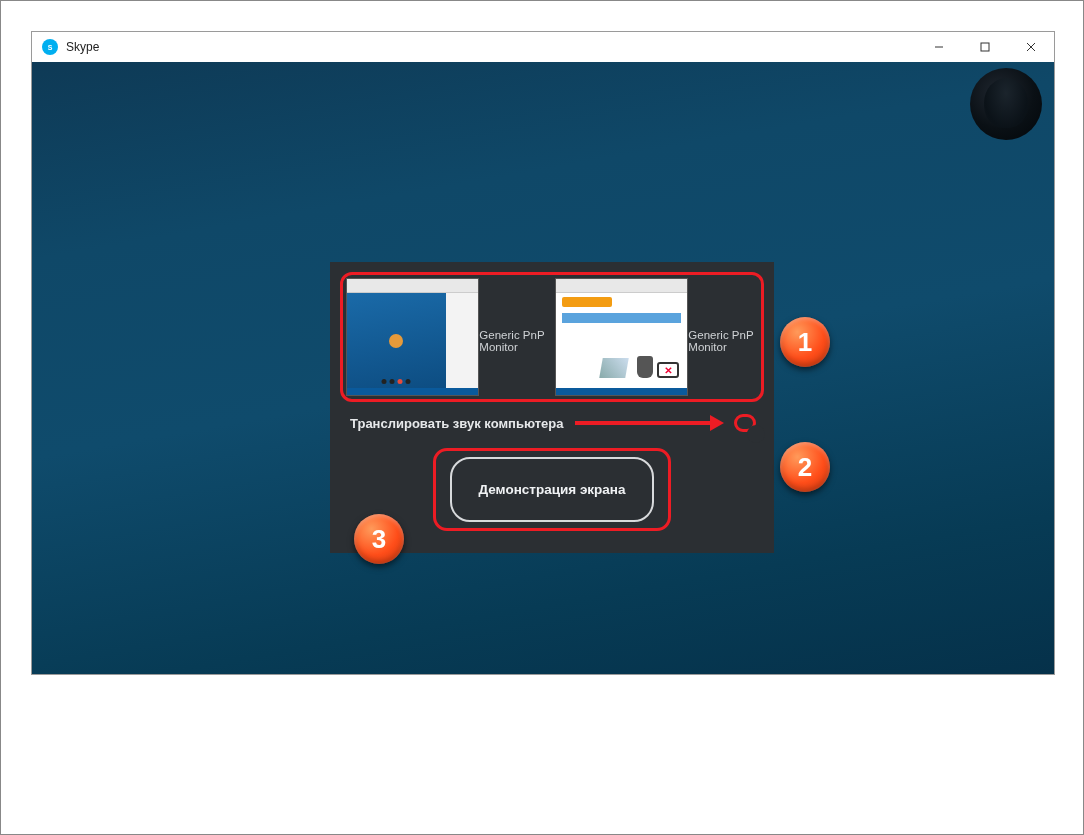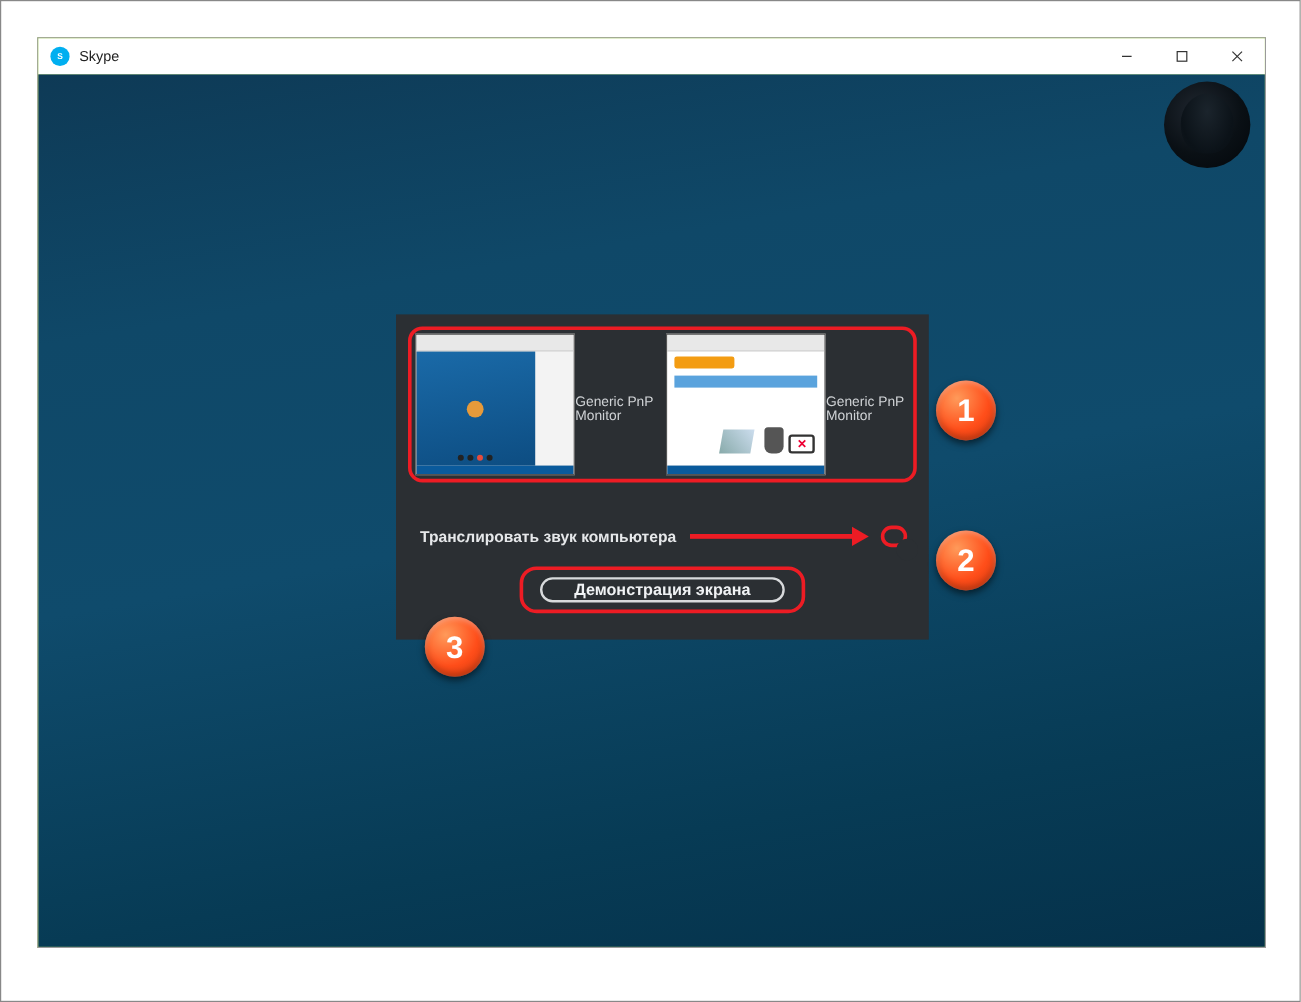--- a/index.html
+++ b/index.html
@@ -15,23 +15,23 @@
   height: 835px;
   border: 1px solid #888;
   position: relative;
   background: #fff;
 }
 .window {
   position: absolute;
   left: 30px;
   top: 30px;
   width: 1024px;
-  height: 759px;
+  height: 644px;
   border: 1px solid #9a9a9a;
-  background: #bef264;
+  background: #f0abfc;
 }
 .titlebar {
   height: 30px;
   display: flex;
   align-items: center;
   background: #fff;
   border-bottom: 0px solid #ddd;
 }
 .titlebar .icon {
   width: 16px;
@@ -185,21 +185,21 @@
 .thumb2 .body .ic.c::after { content:"✕"; color:#e03; font-size:10px; font-weight:bold; }
 .monitor-label {
   color: #cfd2d5;
   font-size: 11.5px;
   margin-top: 8px;
 }
 
 .audio-row {
   display: flex;
   align-items: center;
-  margin-top: 36px;
+  margin-top: 12px;
   padding: 0 8px 0 10px;
 }
 .audio-row .label {
   color: #e6e8ea;
   font-size: 13px;
   font-weight: 600;
 }
 .audio-row .arrow {
   flex: 1;
   position: relative;
@@ -252,21 +252,21 @@
 .action-wrap {
   border: 3px solid #ed1c24;
   border-radius: 14px;
   padding: 6px 14px;
 }
 .share-btn {
   background: transparent;
   color: #f0f2f4;
   border: 2px solid #d8dadc;
   border-radius: 20px;
-  padding: 1px 26px;
+  padding: 23px 26px;
   font-size: 13.5px;
   font-weight: 600;
   cursor: pointer;
 }
 
 .anno {
   position: absolute;
   width: 50px;
   height: 50px;
   border-radius: 50%;

